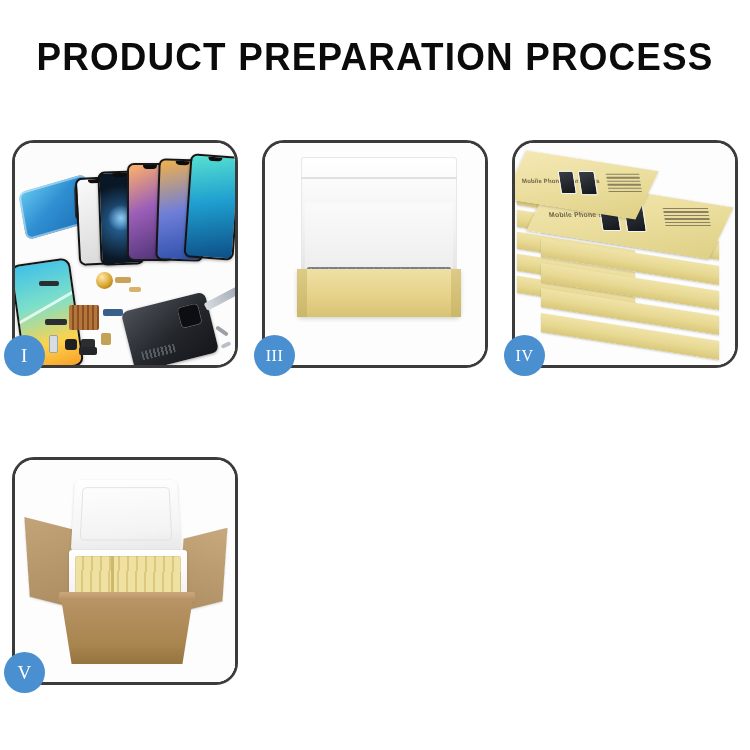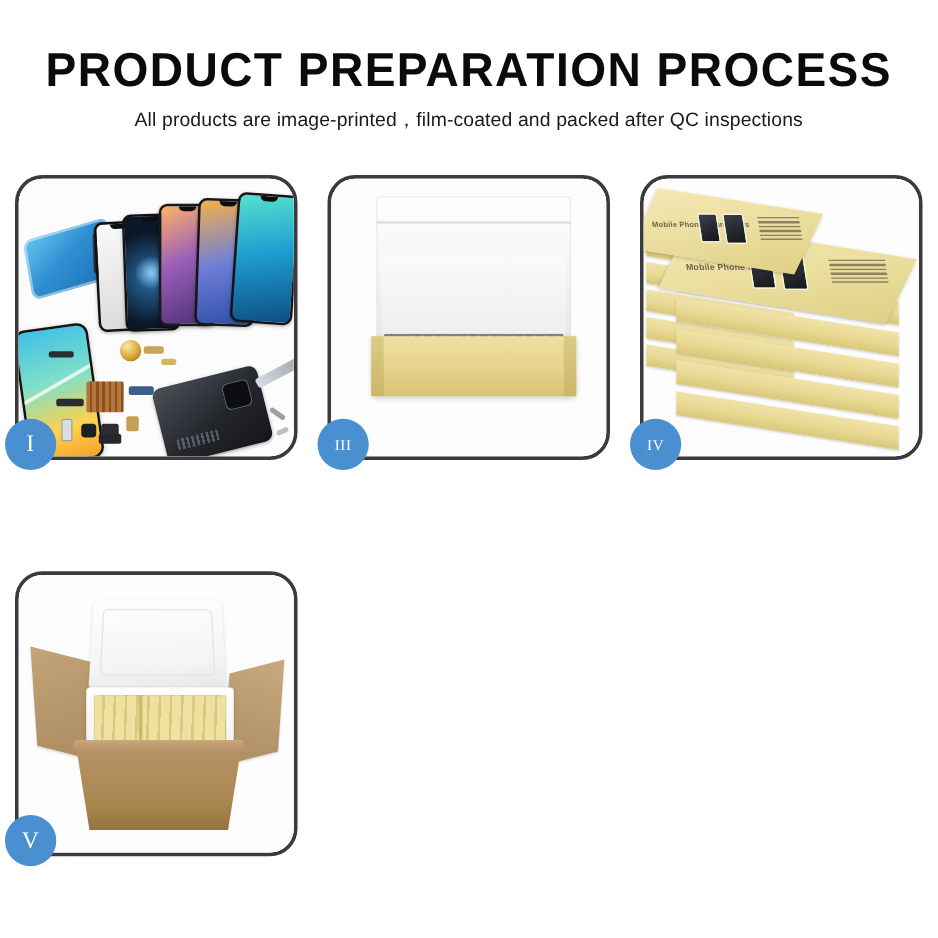--- a/index.html
+++ b/index.html
@@ -96,21 +96,21 @@
     color: #ffffff;
     display: flex;
     align-items: center;
     justify-content: center;
     font-family: "Liberation Serif", serif;
     font-size: 19px;
     line-height: 1;
     letter-spacing: 0.5px;
     z-index: 6;
   }
-  .badge.wide { font-size: 12px; justify-content: center; }
+  .badge.wide { font-size: 16px; justify-content: center; }
 
   
   .scene-parts { position: absolute; inset: 0; background: #fcfcfc; }
   .adhesive {
     position: absolute; left: 6px; top: 40px;
     width: 70px; height: 48px;
     background: linear-gradient(145deg, #63c7ef 0%, #2f8fd2 45%, #1d6fb4 100%);
     border-radius: 7px;
     transform: rotate(-16deg) skewX(-6deg);
     box-shadow: inset 0 0 0 2px rgba(255,255,255,0.45);
@@ -433,21 +433,20 @@
     transform: rotate(-10deg);
   }
 </style>
 </head>
 <body>
 
 <div class="page">
 
   <div class="header">
     <h1 class="title">PRODUCT PREPARATION PROCESS</h1>
-    <p class="subtitle">All products are image-printed，film-coated and packed after QC inspections</p>
   </div>
 
   <div class="grid">
 
     <div class="panel">
       <div class="panel-inner">
         <div class="scene-parts">
           <div class="adhesive"></div>
           <div class="fan">
             <div class="ph ph1">

